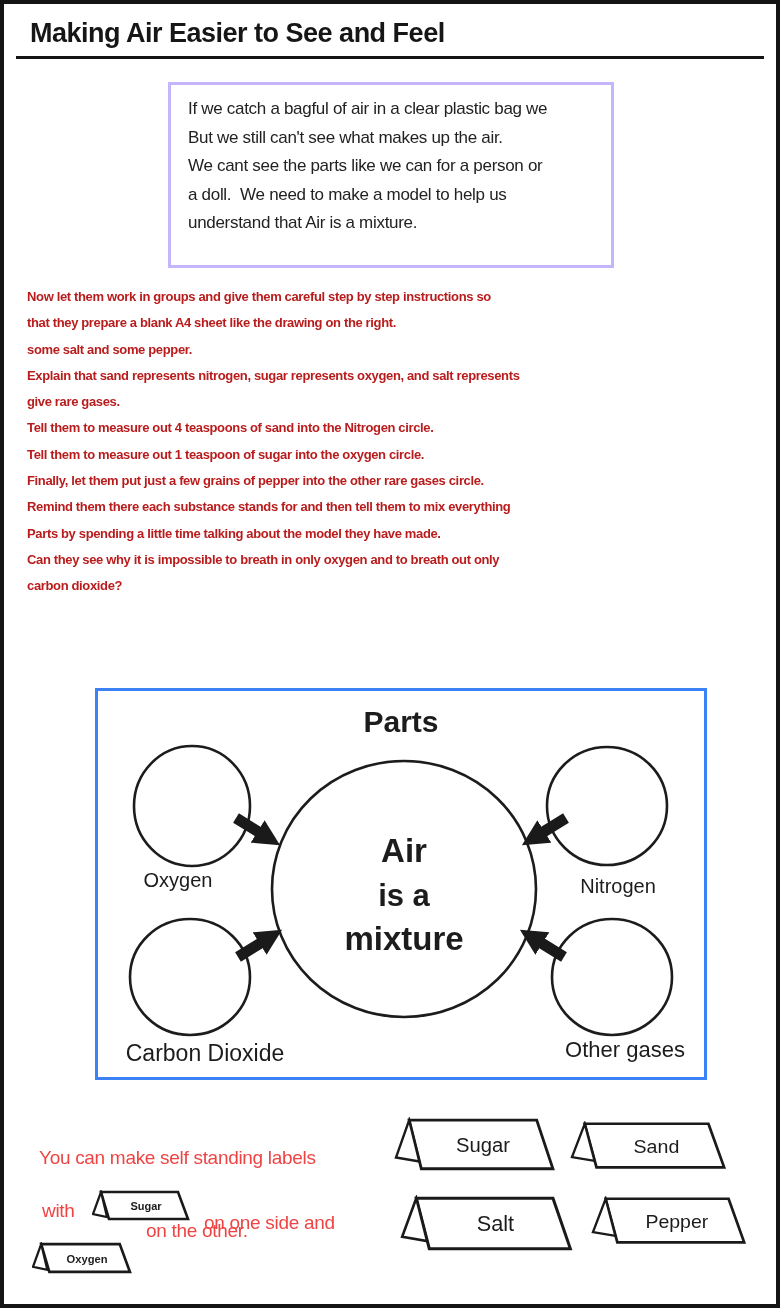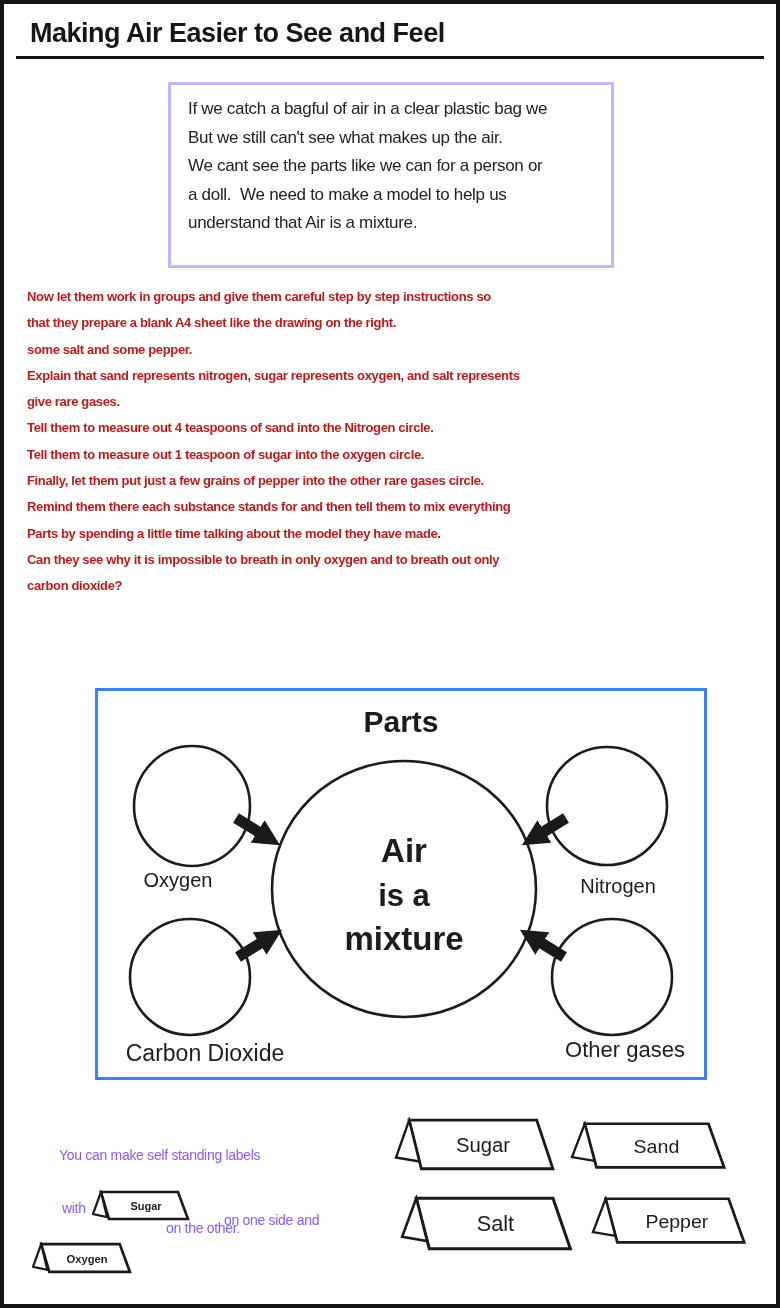--- a/index.html
+++ b/index.html
@@ -24,21 +24,21 @@
   }
   .instructions{left:23px;top:280px;width:750px;}
   .instr-line{
     font-size:13px;line-height:26.3px;letter-spacing:-0.35px;white-space:pre;color:#b91c1c;font-weight:bold;
   }
   .diagram{
     left:83px;top:684px;width:612px;height:392px;
     border:3px solid #3b82f6;box-sizing:border-box;margin-left:8px;
   }
   .diagram svg{display:block;width:606px;height:386px;}
-  .lbl-text{font-size:14px;letter-spacing:-0.3px;white-space:pre;color:#8b5cf6;margin-left:20px;}
+  .lbl-text{font-size:19px;letter-spacing:-0.3px;white-space:pre;color:#ef4444;}
   svg text{font-family:"Liberation Sans",sans-serif;fill:#1c1c1c;}
   .tent{position:absolute;}
 </style>
 </head>
 <body>
 
 <div class="page">
 
   <div class="abs page-title">Making Air Easier to See and Feel</div>
   <div class="abs title-rule"></div>

